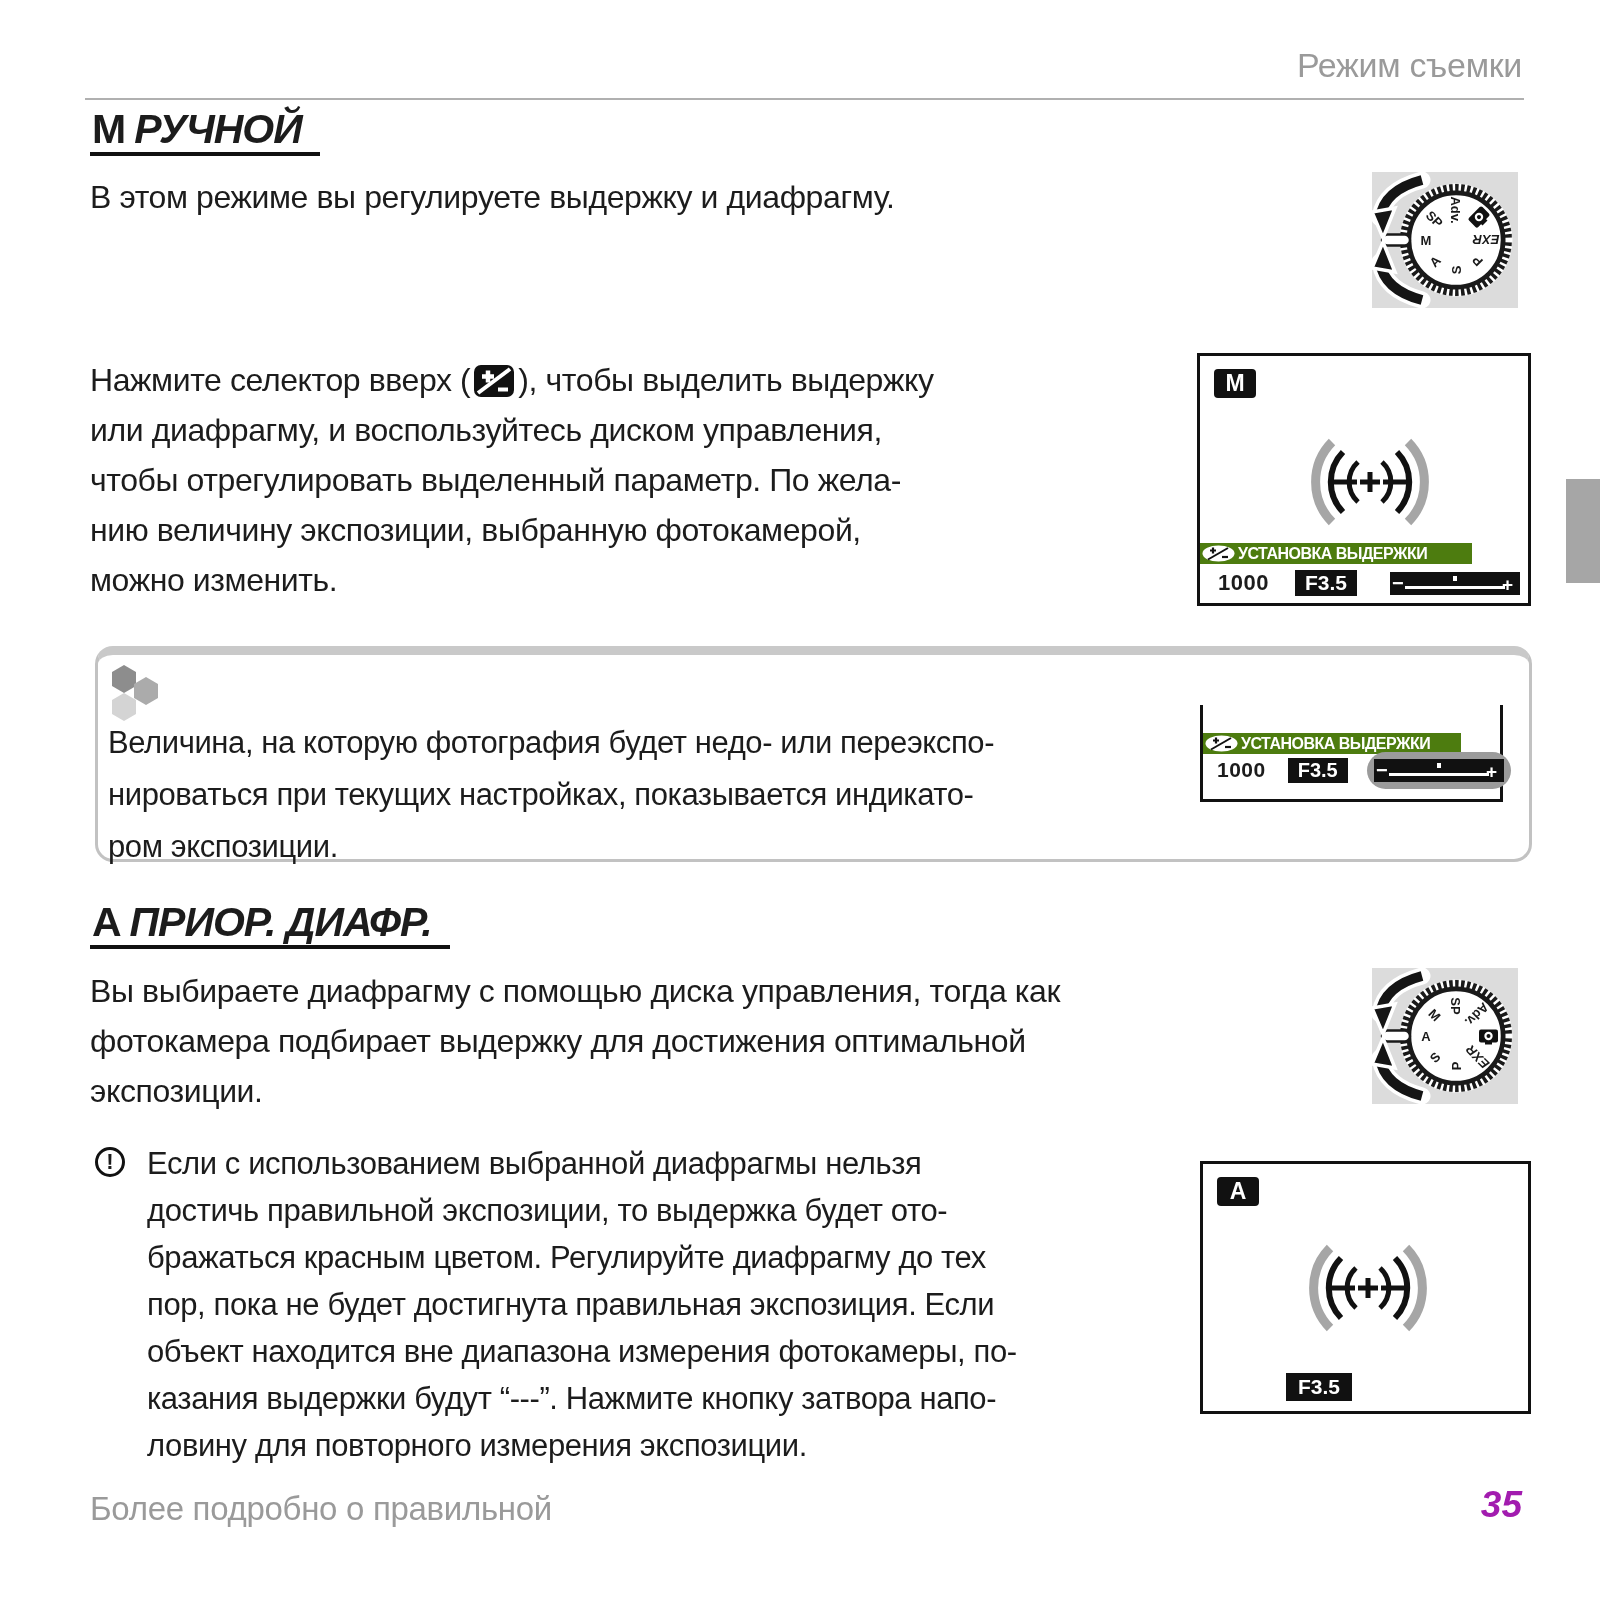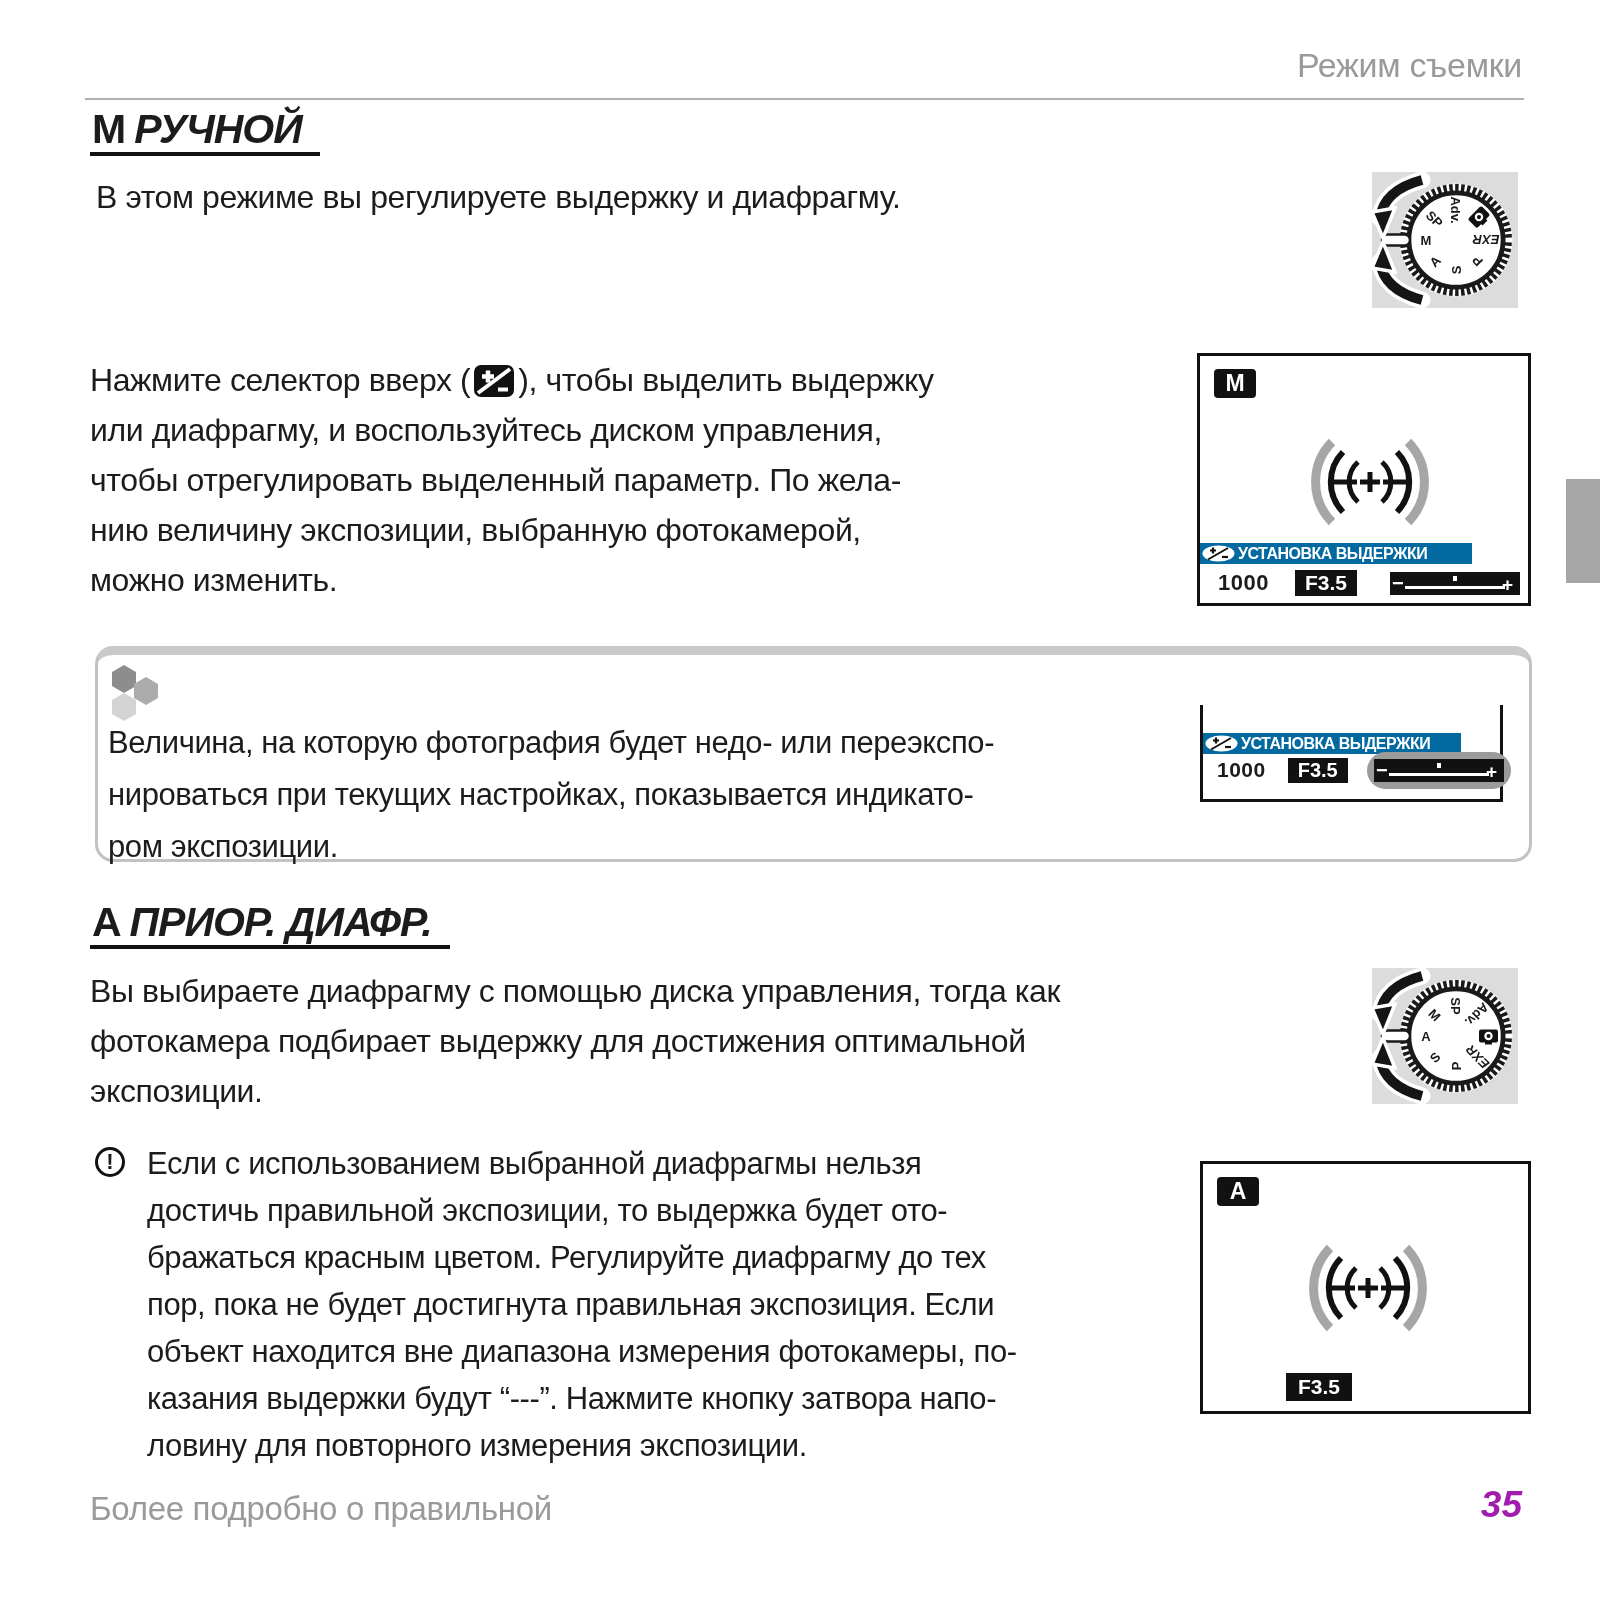--- a/index.html
+++ b/index.html
@@ -27,21 +27,21 @@
   .expicon{vertical-align:-7px;margin:0 3px;}
 
   
   .dial-box{width:146px;height:136px;background:#dcdcdc;}
   .dial-label{font-size:13px;font-weight:bold;fill:#1a1a1a;letter-spacing:0;}
 
   
   .lcd{background:#fff;border:3px solid #111;}
   .mode-badge{position:absolute;left:14px;top:13px;width:42px;height:29px;background:#111;color:#fff;
               border-radius:4px;font-weight:bold;font-size:23px;display:flex;align-items:center;justify-content:center;}
-  .lcd-titlebar{position:absolute;left:0;width:272px;height:21px;background:#0369a1;color:#fff;
+  .lcd-titlebar{position:absolute;left:0;width:272px;height:21px;background:#4d7c0f;color:#fff;
                 display:flex;align-items:center;font-weight:bold;font-size:16px;white-space:nowrap;letter-spacing:-0.5px;}
   .lcd-row{position:absolute;left:0;right:0;height:26px;display:flex;align-items:center;}
   .shutter{font-weight:bold;font-size:22px;margin-left:18px;letter-spacing:0.5px;}
   .aperture{background:#111;color:#fff;font-weight:bold;font-size:21px;padding:1px 10px;margin-left:26px;}
   .aperture-floating{position:absolute;left:83px;top:209px;background:#111;color:#fff;
                      font-weight:bold;font-size:21px;padding:2px 12px;}
   .bar-wrap{margin-left:auto;margin-right:8px;line-height:0;}
 
   
   .notebox{left:95px;top:646px;width:1437px;height:216px;background:#fff;
@@ -71,21 +71,21 @@
 
   <div class="abs hdr-title">Режим съемки</div>
   <div class="abs hrule"></div>
 
   <div class="abs" style="left:90px;top:108px;">
     <span class="sec-h">
       <span class="h-prefix">M</span><span class="h-rest">РУЧНОЙ</span>
     </span>
   </div>
 
-  <p class="abs body" style="left:90px;top:172px;width:1120px;margin-left:6px;">В этом режиме вы регулируете выдержку и диафрагму.</p>
+  <p class="abs body" style="left:90px;top:172px;width:1120px;">В этом режиме вы регулируете выдержку и диафрагму.</p>
 
   <div class="abs dial-box" style="left:1372px;top:172px;">
     <svg width="146" height="136" viewBox="0 0 146 136">
       <circle cx="84" cy="68" r="56" fill="#1a1a1a"></circle>
       <circle cx="84" cy="68" r="53" fill="none" stroke="#ffffff" stroke-width="7" stroke-dasharray="2.5 3.5"></circle>
       <circle cx="84" cy="68" r="46" fill="#ffffff" stroke="#1a1a1a" stroke-width="2.5"></circle>
       <rect x="10" y="62.5" width="28" height="11" rx="5.5" fill="#ffffff" stroke="#1a1a1a" stroke-width="2.5"></rect>
 
       <g transform="rotate(0 84 68)">
           <text class="dial-label" x="54" y="73" text-anchor="middle">M</text>

